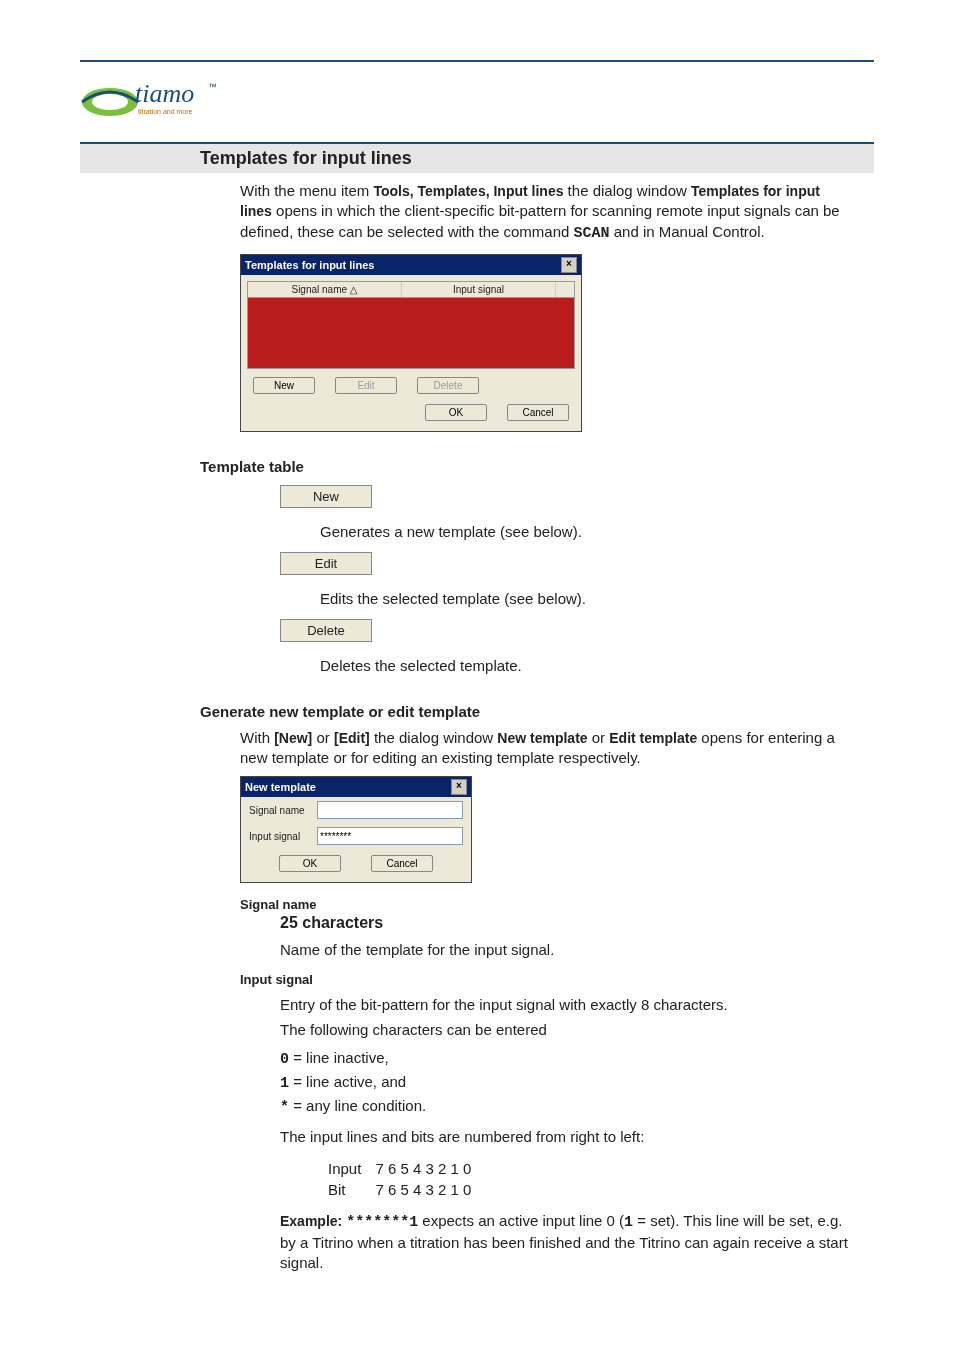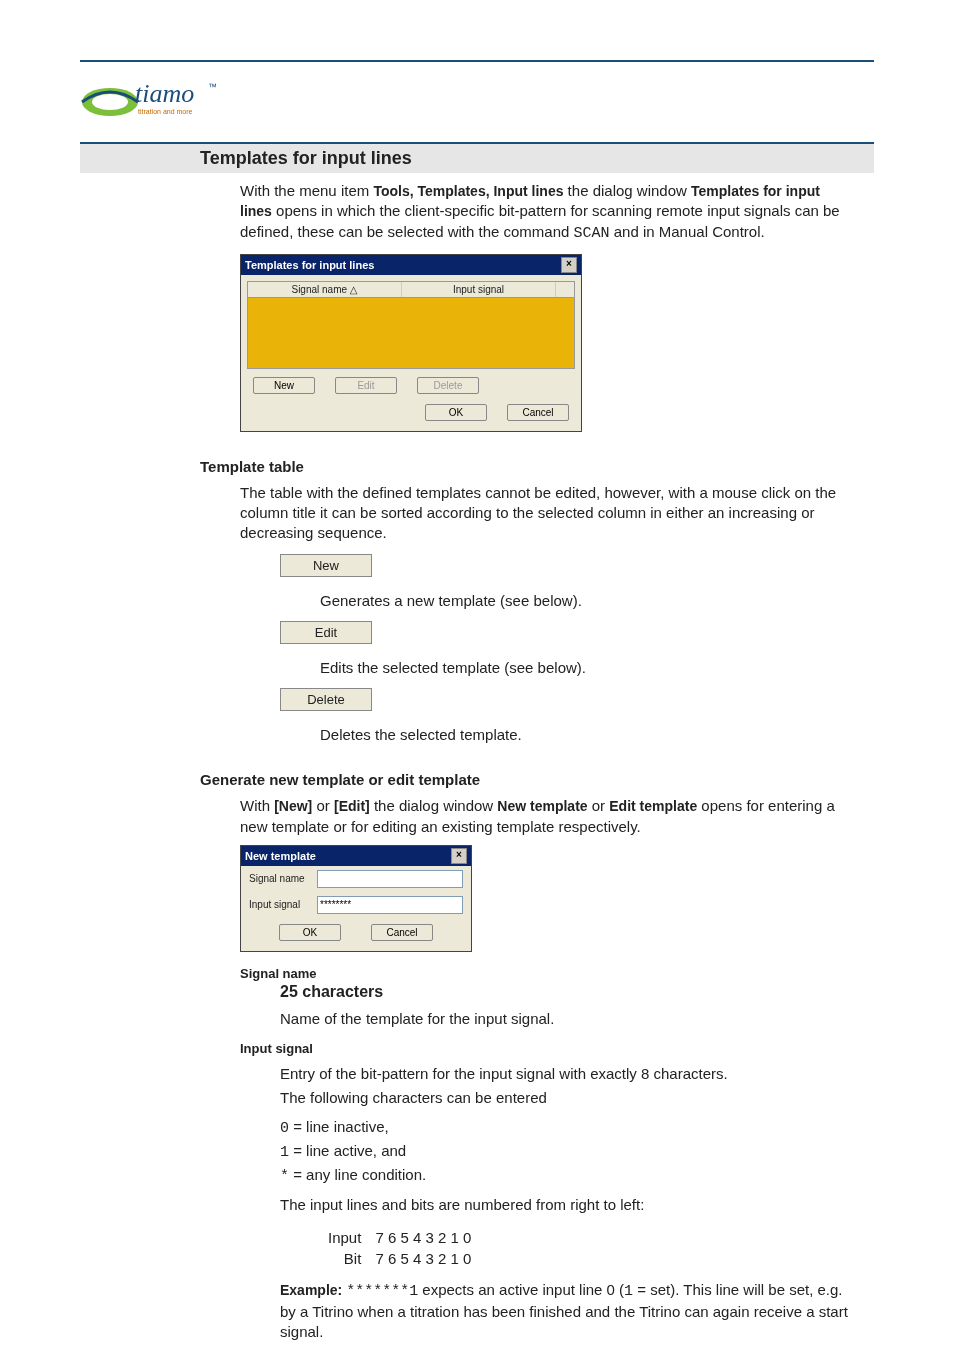--- a/index.html
+++ b/index.html
@@ -57,21 +57,21 @@
     font-weight: bold;
     font-size: 13px;
     margin: 12px 0 0 160px;
   }
   .field-constraint {
     font-family: Verdana, Arial, sans-serif;
     font-weight: bold;
     font-size: 16px;
     margin: 2px 0 4px 200px;
   }
-  .mono { font-family: "Courier New", monospace; font-weight: normal; }
+  .mono { font-family: "Courier New", monospace; font-weight: bold; }
   .sans-b { font-family: Verdana, Arial, sans-serif; font-weight: bold; font-size: 14px; text-align: right; }
 
   
   .dialog1 {
     width: 340px;
     border: 1px solid #444;
     margin: 10px 0 10px 0;
     font-size: 11px;
     background: #ece9d8;
   }
@@ -90,21 +90,21 @@
     background: #d4d0c8;
     border: 1px solid #888;
     color: #000;
     font-size: 10px;
     line-height: 12px;
     text-align: center;
   }
   .dlg-table {
     margin: 6px 6px 0 6px;
     border: 1px solid #999;
-    background: #eab308;
+    background: #b91c1c;
   }
   .dlg-table-head {
     display: flex;
     background: #ece9d8;
     border-bottom: 1px solid #999;
   }
   .dlg-th {
     flex: 1;
     text-align: center;
     padding: 2px;
@@ -179,21 +179,21 @@
     gap: 30px;
     padding: 6px 0 10px 0;
   }
 
   
   table.bitnum {
     margin: 10px 0 10px 240px;
     font-size: 15px;
   }
   table.bitnum td { padding: 1px 6px; }
-  table.bitnum td.lbl { text-align: right; }
+  table.bitnum td.lbl { text-align: left; }
 </style>
 </head>
 <body>
 
 <div class="page">
 
   <div class="top-rule"></div>
   <div class="logo-row">
     <svg class="logo" viewBox="0 0 140 50">
       <ellipse cx="30" cy="30" rx="28" ry="14" fill="#7bbf3b"></ellipse>
@@ -231,23 +231,20 @@
         <div class="win-btn disabled">Delete</div>
       </div>
       <div class="dlg-btnrow2">
         <div class="win-btn">OK</div>
         <div class="win-btn">Cancel</div>
       </div>
     </div>
   </div>
 
   <div class="h3">Template table</div>
-  <div class="body-indent">
-    <p>The table with the defined templates cannot be edited, however, with a mouse click on the column title it can be sorted according to the selected column in either an increasing or decreasing sequence.</p>
-  </div>
 
   <div class="btn-block"><span class="classic-btn">New</span></div>
   <p class="btn-desc">Generates a new template (see below).</p>
 
   <div class="btn-block"><span class="classic-btn">Edit</span></div>
   <p class="btn-desc">Edits the selected template (see below).</p>
 
   <div class="btn-block"><span class="classic-btn">Delete</span></div>
   <p class="btn-desc">Deletes the selected template.</p>
 

